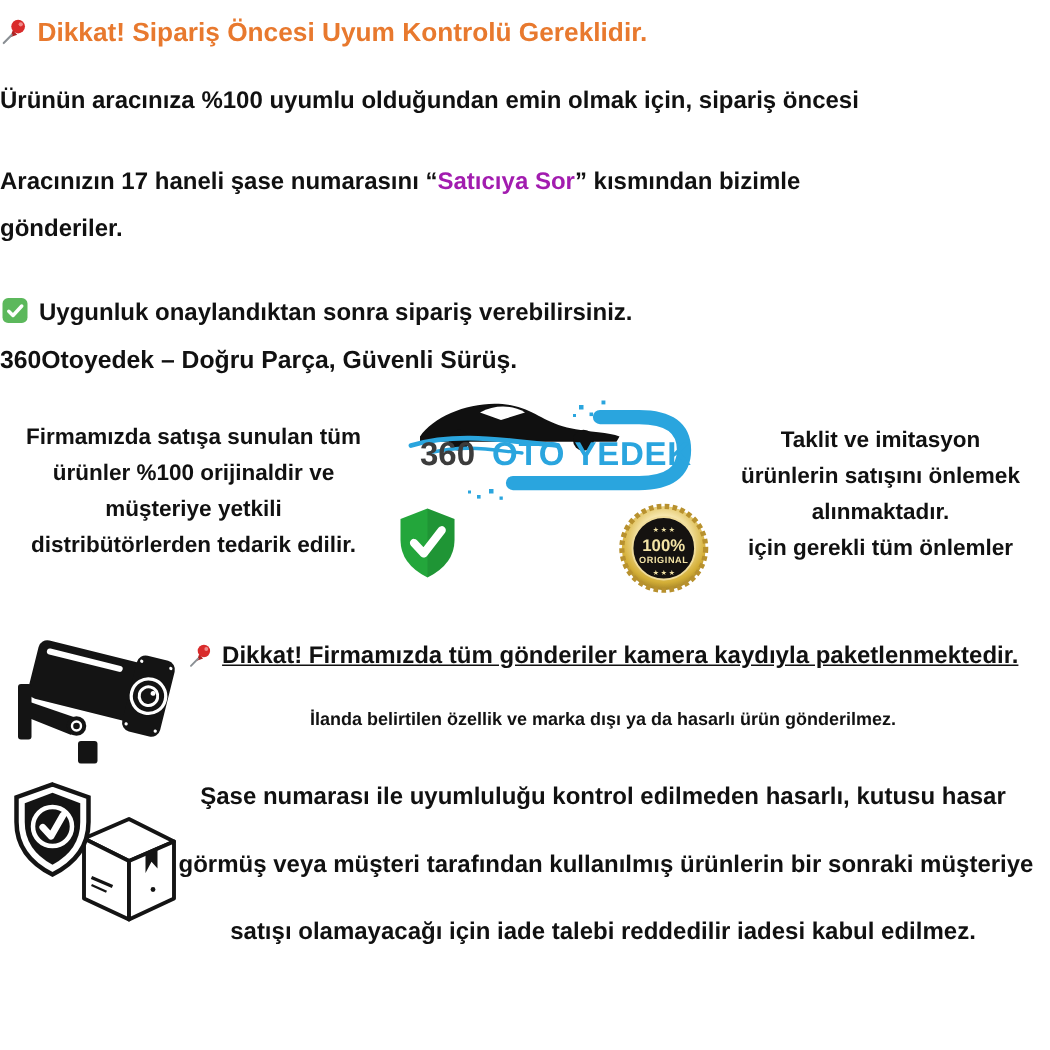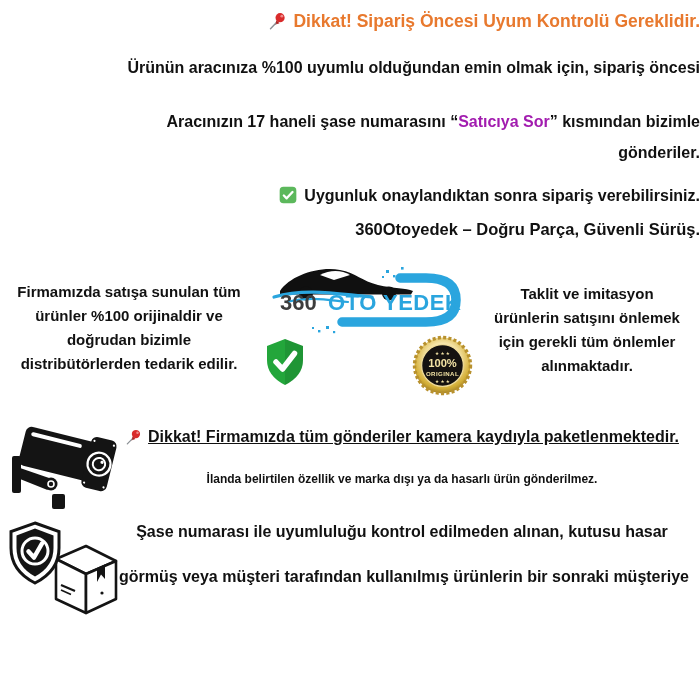--- a/index.html
+++ b/index.html
@@ -2,29 +2,29 @@
 <html><head>
 <meta charset="utf-8">
 <style>
   html,body { margin:0; padding:0; background:#ffffff; }
   .page {
     position:relative; width:700px; height:700px; background:#ffffff;
     font-family:"Liberation Sans","DejaVu Sans",sans-serif;
     font-weight:700; color:#111111; overflow:hidden;
   }
   .abs { position:absolute; }
-  .ctr { left:0; right:0; text-align:right; white-space:nowrap;padding-left:24px; }
+  .ctr { left:0; right:0; text-align:left; white-space:nowrap; }
   .heading { top:11px; font-size:17.5px; color:#E8792E; }
   .heading .pin { vertical-align:-4px; margin-right:5px; }
-  .line1 { top:59px; font-size:16px;margin-left:16px; }
+  .line1 { top:59px; font-size:16px; }
   .block2 { top:106px; font-size:16px; line-height:31px; }
   .orange { color:#a21caf; }
-  .approval { top:185px; font-size:16px; }
+  .approval { top:197px; font-size:16px; }
   .approval .chk { vertical-align:-4px; margin-right:6px; }
-  .slogan { top:220px; font-size:16.5px; }
+  .slogan { top:231px; font-size:16.5px; }
   .col { text-align:center; font-size:15px; line-height:24px; }
   .left-col { top:280px; left:0; width:258px; }
   .right-col { top:282px; left:477px; width:220px; }
   .logo  { left:268px; top:260px; width:206px; height:80px; }
   .gshield { left:263px; top:337px; width:44px; height:50px; }
   .badge { left:412px; top:335px; width:61px; height:61px; }
   .camera { left:10px; top:420px; width:112px; height:98px; }
   .nowrapc { white-space:nowrap; transform:translateX(-50%); text-align:center; }
   .cam1 { top:428px; left:402px; font-size:16px;text-decoration:underline; }
   .cam1 .pin { vertical-align:-4px; margin-right:5px; }
@@ -60,21 +60,21 @@
       <rect x="2" y="2" width="20" height="20" rx="4.5" fill="#5CB85C"></rect>
       <path d="M7 12.6 l3.4 3.4 L17.4 8.4" stroke="#ffffff" stroke-width="2.8" fill="none" stroke-linecap="round" stroke-linejoin="round"></path>
     </svg><span>Uygunluk onaylandıktan sonra sipariş verebilirsiniz.</span>
   </div>
 
   <div class="abs ctr slogan">360Otoyedek – Doğru Parça, Güvenli Sürüş.</div>
 
   <div class="abs col left-col">
     <div>Firmamızda satışa sunulan tüm</div>
     <div>ürünler %100 orijinaldir ve</div>
-    <div>doğrudan bizimle</div>
+    <div>müşteriye yetkili</div>
     <div>distribütörlerden tedarik edilir.</div>
   </div>
 
   <svg class="abs logo" viewBox="0 0 206 80">
 
     <g>
       <path d="M12 31 C 22 16 50 6 72 10 C 88 13 94 21 110 25 C 126 28.5 138 28 145 31 L 143 34.5 L 12 34.5 Z" fill="#101010"></path>
       <circle cx="38" cy="33.5" r="7" fill="#101010"></circle>
       <circle cx="121" cy="33.5" r="7" fill="#101010"></circle>
       <path d="M52 15 C 62 9.5 74 10 82 15 L 66 20 Z" fill="#ffffff"></path>
@@ -116,22 +116,22 @@
     <circle cx="30" cy="30" r="20.5" fill="#151210" stroke="#F0DC9A" stroke-width="1.2"></circle>
     <text x="30" y="19.5" text-anchor="middle" font-size="4.5" fill="#F3E3A5">★ ★ ★</text>
     <text x="30" y="31.5" text-anchor="middle" font-size="11" font-weight="bold" fill="#F3E3A5">100%</text>
     <text x="30" y="40" text-anchor="middle" font-size="6" font-weight="bold" letter-spacing="0.4" fill="#F3E3A5">ORIGINAL</text>
     <text x="30" y="47.5" text-anchor="middle" font-size="4.5" fill="#F3E3A5">★ ★ ★</text>
   </svg>
 
   <div class="abs col right-col">
     <div>Taklit ve imitasyon</div>
     <div>ürünlerin satışını önlemek</div>
+    <div>alınmaktadır.</div>
     <div>için gerekli tüm önlemler</div>
-    <div>alınmaktadır.</div>
   </div>
 
   <svg class="abs camera" viewBox="0 0 112 98">
     <g transform="rotate(14 56 40)">
       <rect x="10" y="16" width="72" height="40" rx="6" fill="#141414"></rect>
       <rect x="76" y="10" width="26" height="52" rx="6" fill="#141414"></rect>
       <rect x="16" y="21" width="52" height="4" rx="2" fill="#ffffff"></rect>
       <circle cx="89" cy="36" r="11.5" fill="none" stroke="#ffffff" stroke-width="2.2"></circle>
       <circle cx="89" cy="36" r="6.2" fill="none" stroke="#ffffff" stroke-width="2"></circle>
       <circle cx="91.5" cy="33.5" r="1.6" fill="#ffffff"></circle>
@@ -168,16 +168,17 @@
     <line x1="57" y1="67" x2="71" y2="73" stroke="#141414" stroke-width="2.2"></line>
     <line x1="57" y1="72" x2="67" y2="76.5" stroke="#141414" stroke-width="1.6"></line>
     <circle cx="98" cy="75" r="1.6" fill="#141414"></circle>
 
     <path d="M31 5 L55 13.5 V30 Q55 53 31 65 Q7 53 7 30 V13.5 Z" fill="#ffffff" stroke="#141414" stroke-width="3"></path>
     <path d="M31 10.5 L49.5 17.5 V30 Q49.5 48.5 31 58.5 Q12.5 48.5 12.5 30 V17.5 Z" fill="#141414"></path>
     <circle cx="31" cy="33" r="13" fill="none" stroke="#ffffff" stroke-width="3"></circle>
     <path d="M24.5 33.5 l5.5 6 L38 25.5" stroke="#ffffff" stroke-width="4.5" fill="none" stroke-linecap="round" stroke-linejoin="round"></path>
   </svg>
 
-  <div class="abs nowrapc ret1">Şase numarası ile uyumluluğu kontrol edilmeden alınan, kutusu hasar</div>
+  <div class="abs nowrapc ret1">Şase numarası ile uyumluluğu kontrol edilmeden hasarlı, kutusu hasar</div>
   <div class="abs nowrapc ret2">görmüş veya müşteri tarafından kullanılmış ürünlerin bir sonraki müşteriye</div>
+  <div class="abs nowrapc ret3">satışı olamayacağı için iade talebi reddedilir iadesi kabul edilmez.</div>
 
 </div>
 
 </body></html>

